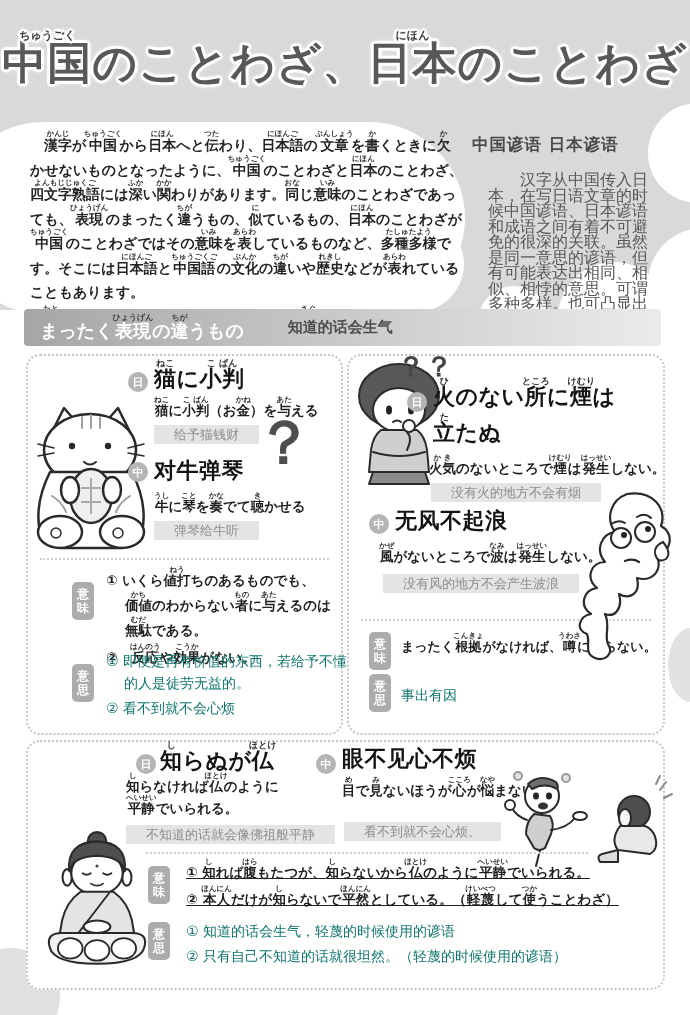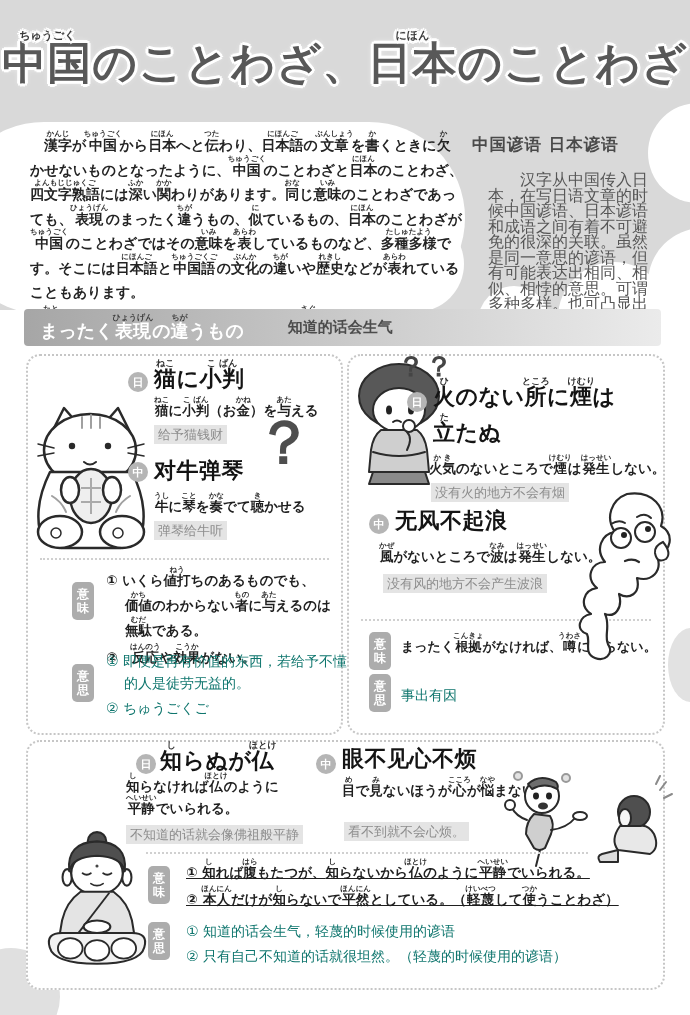--- a/index.html
+++ b/index.html
@@ -54,21 +54,21 @@
   #card-fire{left:347px;top:354px;width:314px;height:377px;}
   #card-buddha{left:26px;top:740px;width:635px;height:246px;}
 
   .cbadge{position:absolute;width:20px;height:20px;border-radius:50%;background:#b5b5b5;color:#fff;
           font-size:11px;font-weight:bold;display:flex;align-items:center;justify-content:center;}
   .proverb{position:absolute;font-size:22px;font-weight:bold;color:#141414;line-height:1.15;
            white-space:nowrap;letter-spacing:0.5px;}
   .proverb rt{font-size:9px;}
   .gloss{position:absolute;font-size:13.5px;font-weight:bold;color:#1f1f1f;white-space:nowrap;}
   .cnhl{position:absolute;background:#e4e4e4;color:#8d8d8d;font-size:13px;font-weight:500;
-        line-height:19px;padding:0 4px;white-space:nowrap;}
+        line-height:19px;padding:0 20px;white-space:nowrap;}
   .divider{position:absolute;border-top:2px dotted #d0d0d0;height:0;}
   .vbadge{position:absolute;width:22px;background:#acacac;border-radius:5px;color:#fff;font-size:12px;
           font-weight:bold;text-align:center;line-height:14px;padding:5px 0;word-break:break-all;}
   .imi{position:absolute;font-size:13.5px;font-weight:bold;color:#1f1f1f;line-height:25px;}
   .imi p{margin:0;text-indent:-19px;padding-left:19px;}
   .yisi{position:absolute;font-size:14px;color:#0f766e;font-weight:500;line-height:22px;}
   .yisi p{margin:0 0 3px;text-indent:-18px;padding-left:18px;}
   .illu{position:absolute;}
 
   
@@ -206,21 +206,21 @@
     <div class="divider"></div>
 
     <span class="vbadge vb-imi">意味</span>
     <div class="imi">
       <p>① いくら<ruby>値打<rt>ねう</rt></ruby>ちのあるものでも、<ruby>価値<rt>かち</rt></ruby>のわからない<ruby>者<rt>もの</rt></ruby>に<ruby>与<rt>あた</rt></ruby>えるのは<ruby>無駄<rt>むだ</rt></ruby>である。</p>
       <p>②　<ruby>反応<rt>はんのう</rt></ruby>や<ruby>効果<rt>こうか</rt></ruby>がない。</p>
     </div>
     <span class="vbadge vb-yisi">意思</span>
     <div class="yisi">
       <p>① 即便是再有价值的东西，若给予不懂的人是徒劳无益的。</p>
-      <p>② ちゅうごくご</p>
+      <p>② 看不到就不会心烦</p>
     </div>
   </section>
 
   <section class="card" id="card-fire">
     <span class="illu girl-illu">
       <svg viewBox="0 0 114 130" width="114" height="130" aria-hidden="true">
         <ellipse cx="56" cy="40" rx="40" ry="32" fill="#585858" stroke="#2c2c2c" stroke-width="2"></ellipse>
         <ellipse cx="56" cy="54" rx="26" ry="22" fill="#fff" stroke="#2a2a2a" stroke-width="2"></ellipse>
         <path d="M38 74 Q30 80 28 94 L26 116 L86 116 L84 94 Q82 80 74 74 Z" fill="#cfcfcf" stroke="#2a2a2a" stroke-width="2" stroke-linejoin="round"></path>
         <path d="M30 116 L82 116 L86 128 L26 128 Z" fill="#8a8a8a" stroke="#2a2a2a" stroke-width="2" stroke-linejoin="round"></path>

